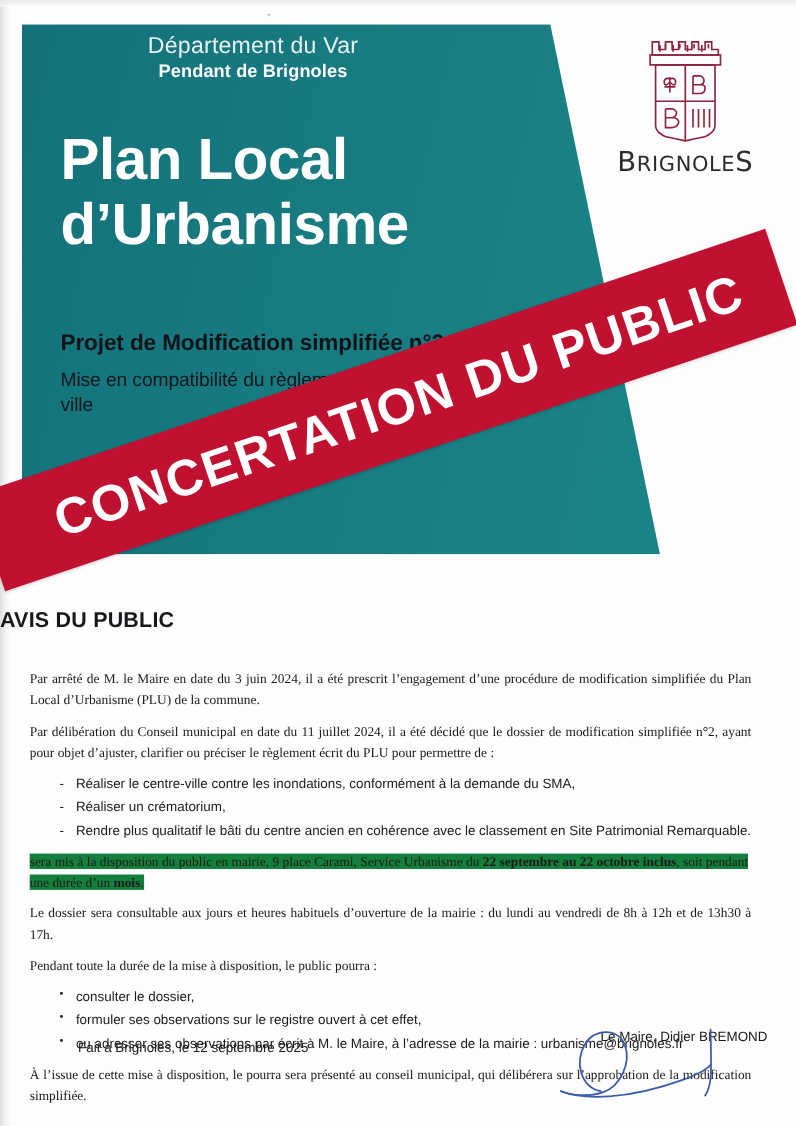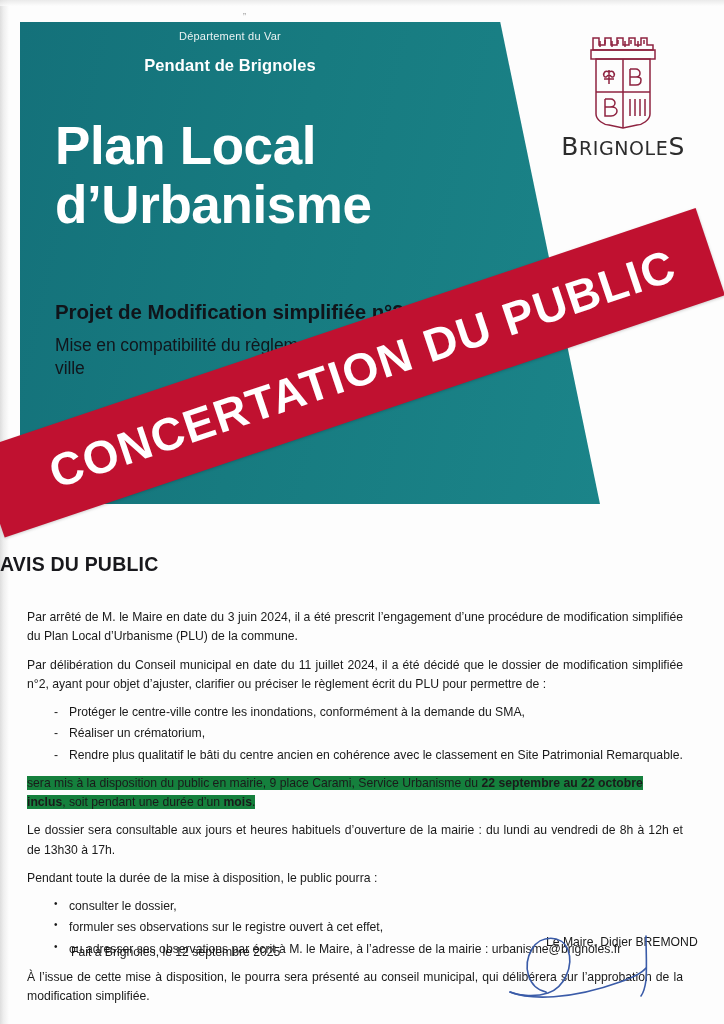--- a/index.html
+++ b/index.html
@@ -60,21 +60,21 @@
     top: 22px;
     width: 580px;
     height: 482px;
   }
   .dept-line {
     position: absolute;
     left: 0; top: 8px;
     width: 420px;
     text-align: center;
     color: #e9f2f2;
-    font-size: 11px;
+    font-size: 21px;
     letter-spacing: .2px;
   }
   .commune-line {
     position: absolute;
     left: 0; top: 34px;
     width: 420px;
     text-align: center;
     color: #ffffff;
     font-size: 16.5px;
     font-weight: bold;
@@ -189,20 +189,21 @@
     left: 27px;
     top: 608px;
     width: 672px;
     color: #1a1a1a;
     font-size: 12.2px;
     line-height: 1.58;
   }
   .body-text p {
     margin: 0 16px 9px 0;
     text-align: left;
+    font-family: Liberation Serif, serif;
   }
   .body-text p.justify { text-align: justify; }
   .body-text ul {
     margin: 1px 0 9px 0;
     padding-left: 42px;
     list-style: none;
   }
   .body-text li {
     position: relative;
     margin: 0 0 2px 0;
@@ -308,21 +309,21 @@
 
   <div class="avis-heading">AVIS DU PUBLIC</div>
 
   <div class="body-text">
 
     <p class="justify">Par arrêté de M. le Maire en date du 3 juin 2024, il a été prescrit l’engagement d’une procédure de modification simplifiée du Plan Local d’Urbanisme (PLU) de la commune.</p>
 
     <p class="justify">Par délibération du Conseil municipal en date du 11 juillet 2024, il a été décidé que le dossier de modification simplifiée n°2, ayant pour objet d’ajuster, clarifier ou préciser le règlement écrit du PLU pour permettre de :</p>
 
     <ul class="dash">
-      <li>Protéger le centre-ville contre les inondations, conformément à la demande du SMA,</li>
+      <li>Réaliser le centre-ville contre les inondations, conformément à la demande du SMA,</li>
       <li>Réaliser un crématorium,</li>
       <li>Rendre plus qualitatif le bâti du centre ancien en cohérence avec le classement en Site Patrimonial Remarquable.</li>
     </ul>
 
     <p><span class="hl"><span>sera mis à la disposition du public en mairie, 9 place Carami, Service Urbanisme du </span><span class="b">22 septembre au 22 octobre inclus</span><span>, soit pendant une durée d’un </span><span class="b">mois</span><span>.</span></span></p>
 
     <p class="justify">Le dossier sera consultable aux jours et heures habituels d’ouverture de la mairie : du lundi au vendredi de 8h à 12h et de 13h30 à 17h.</p>
 
     <p>Pendant toute la durée de la mise à disposition, le public pourra :</p>
 

